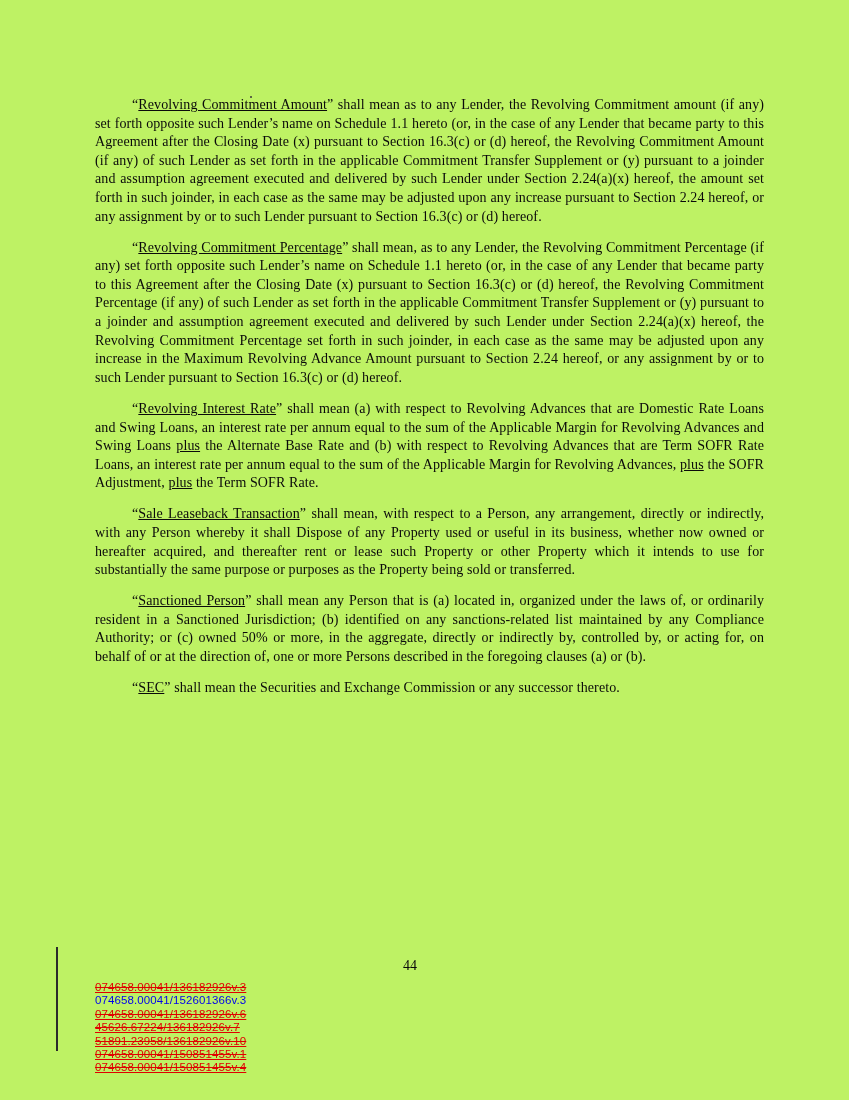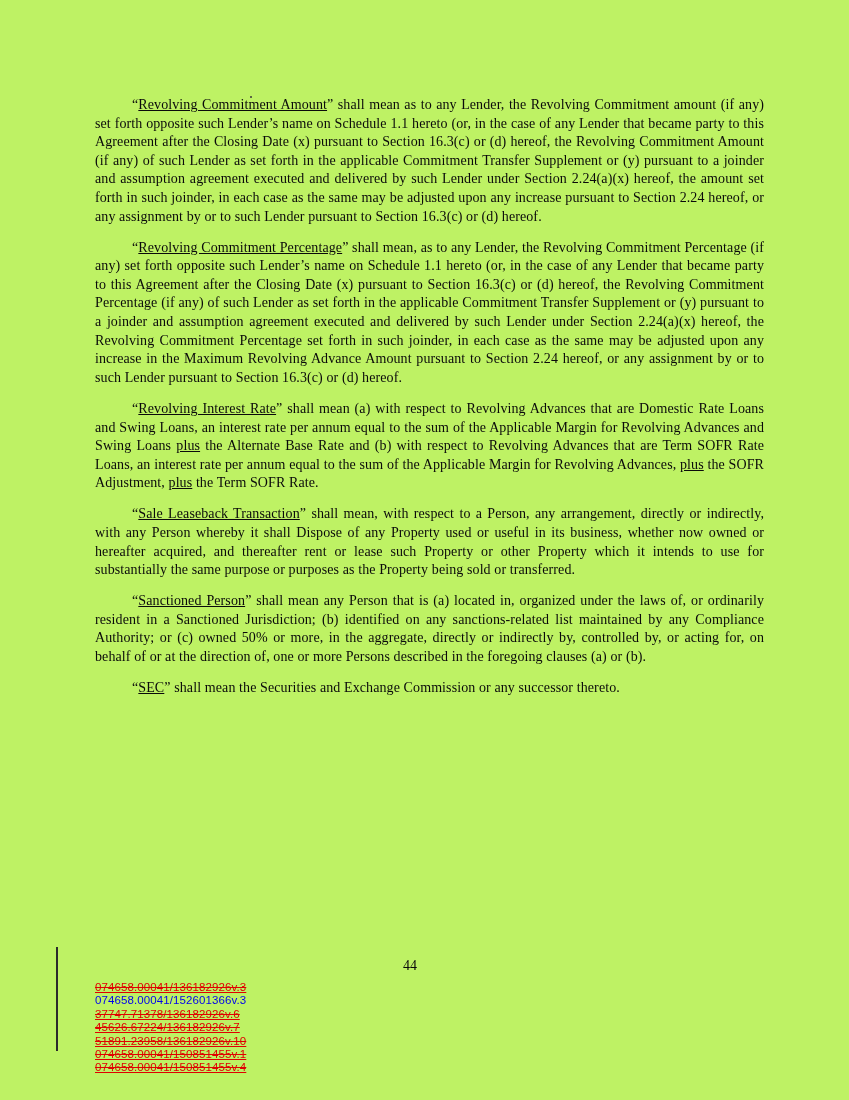--- a/index.html
+++ b/index.html
@@ -87,19 +87,19 @@
       <p class="para"><span>“</span><span class="u">SEC</span><span>” shall mean the Securities and Exchange Commission or any successor thereto.</span></p>
     </div>
 
   <div class="page-number">44</div>
 
   <div class="change-bar"></div>
 
   <div class="footer" id="doc-footer">
       <div class="footer-entry deleted">074658.00041/136182926v.3</div>
       <div class="footer-entry current">074658.00041/152601366v.3</div>
-      <div class="footer-entry deleted">37747.71378/136182926v.6</div>
+      <div class="footer-entry deleted">074658.00041/136182926v.6</div>
       <div class="footer-entry deleted">45626.67224/136182926v.7</div>
       <div class="footer-entry deleted">51891.23958/136182926v.10</div>
       <div class="footer-entry deleted">074658.00041/150851455v.1</div>
       <div class="footer-entry deleted">074658.00041/150851455v.4</div>
     </div>
 </div>
 
 </body></html>

